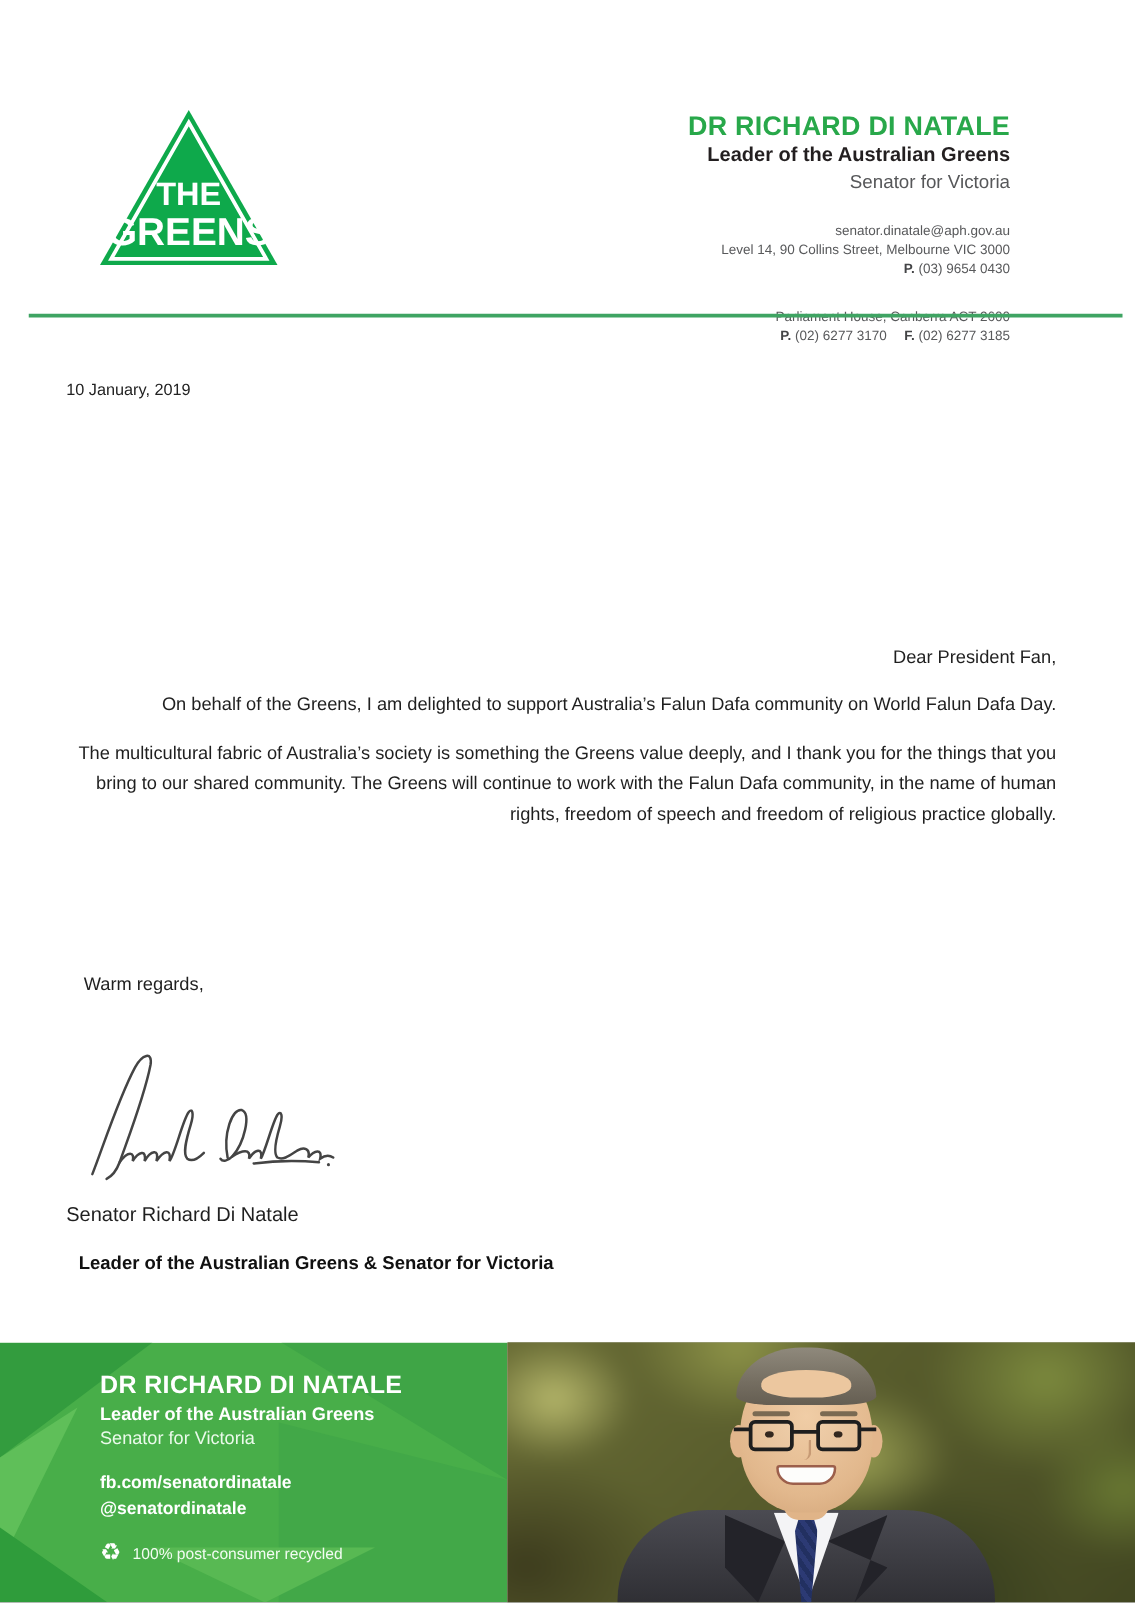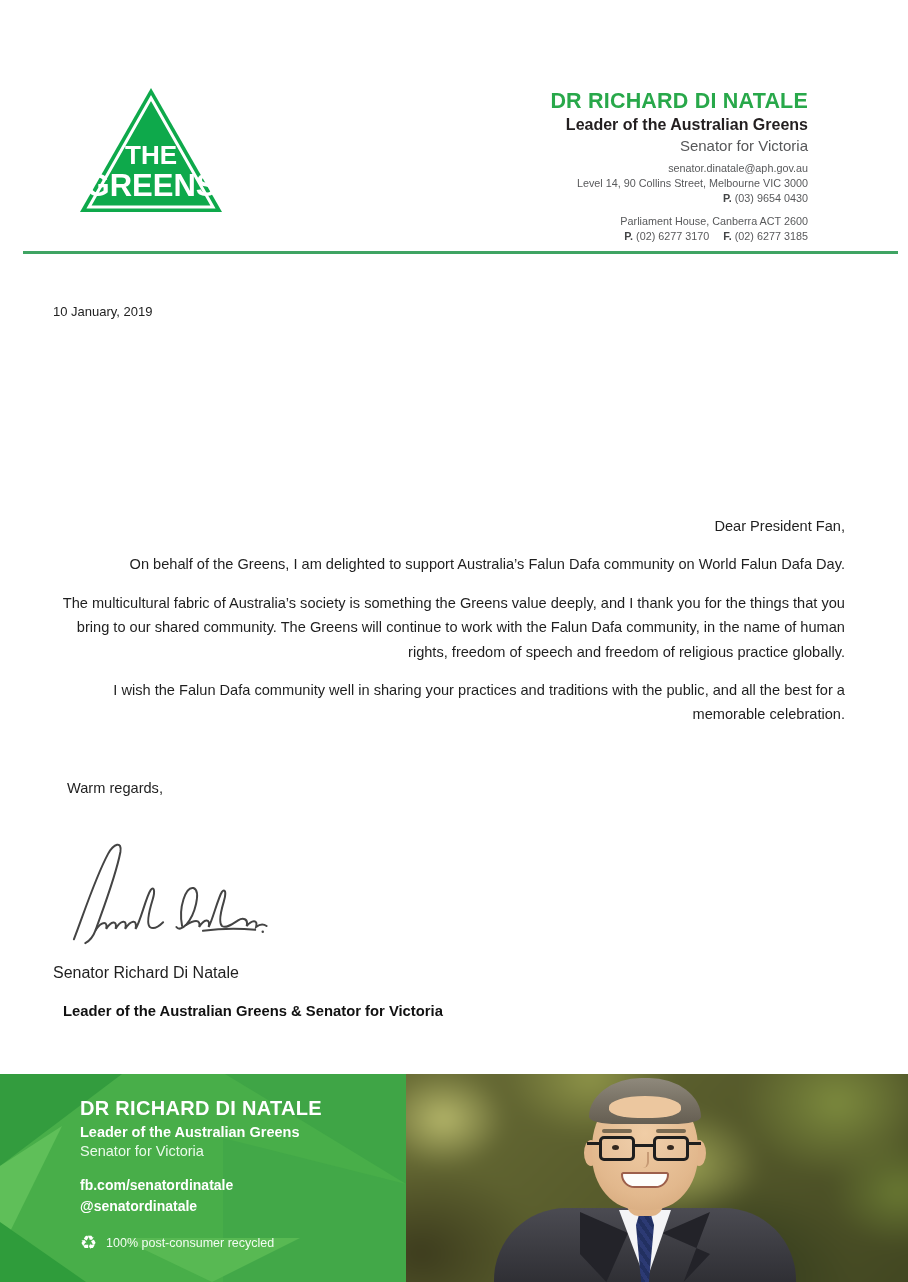--- a/index.html
+++ b/index.html
@@ -9,22 +9,22 @@
     position:relative; width:908px; height:1282px; background:#ffffff;
     margin:0 auto; overflow:hidden;
   }
 
   
   .logo { position:absolute; left:78px; top:86px; width:146px; height:128px; }
   .head-right { position:absolute; top:88px; right:100px; text-align:right; }
   .head-name { font-size:21.5px; font-weight:700; color:#28a84a; letter-spacing:0.2px; line-height:26px; }
   .head-title { font-size:16px; font-weight:700; color:#231f20; line-height:21px; }
   .head-sub { font-size:15px; font-weight:400; color:#565759; line-height:21px; }
-  .contact { margin-top:5px; font-size:10.8px; color:#58595b; line-height:15px; }
-  .contact + .contact { margin-top:8px; }
+  .contact { margin-top:22px; font-size:10.8px; color:#58595b; line-height:15px; }
+  .contact + .contact { margin-top:24px; }
   .contact b { font-weight:700; color:#434446; }
   .flabel { margin-left:14px; }
   .rule { position:absolute; left:23px; top:251px; width:875px; height:3px; background:#3fa463; }
 
   
   .date { position:absolute; left:53px; top:304px; font-size:13px; color:#222; }
   .body-copy { position:absolute; left:53px; top:514px; width:792px; font-size:14.6px; color:#1f1f1f; line-height:24.4px; }
   .body-copy p { margin-bottom:14px;text-align:right; }
   .closing { position:absolute; left:67px; top:780px; font-size:14.6px; color:#1f1f1f; }
   .signature { position:absolute; left:60px; top:833px; width:210px; height:112px; }
@@ -127,21 +127,20 @@
   </div>
 
   <div class="rule"></div>
 
   <div class="date">10 January, 2019</div>
 
   <div class="body-copy">
     <p>Dear President Fan,</p>
     <p>On behalf of the Greens, I am delighted to support Australia’s Falun Dafa community on World Falun Dafa Day.</p>
     <p>The multicultural fabric of Australia’s society is something the Greens value deeply, and I thank you for the things that you bring to our shared community.  The Greens will continue to work with the Falun Dafa community, in the name of human rights, freedom of speech and freedom of religious practice globally.</p>
-    <p>I wish the Falun Dafa community well in sharing your practices and traditions with the public, and all the best for a memorable celebration.</p>
   </div>
 
   <div class="closing">Warm regards,</div>
 
   <svg class="signature" viewBox="0 0 220 118">
     <g fill="none" stroke="#2b2b2b" stroke-width="2.1" stroke-linecap="round" opacity="0.88">
       <path d="M14,112 C22,92 36,48 50,22 C56,11 65,8 63,20 C58,46 44,82 37,102 C34,110 30,114 26,116"></path>
       <path d="M37,102 C44,92 50,93 48,101 C53,93 60,91 58,101 C63,92 71,90 68,101 C74,92 81,90 79,101 C84,94 90,67 95,60 C98,56 100,60 97,70 C93,83 90,95 94,99 C98,102 104,98 108,94"></path>
       <path d="M128,98 C124,78 132,56 140,58 C148,61 142,86 132,97 C128,101 124,102 122,99"></path>
       <path d="M132,97 C140,92 148,90 146,99 C151,91 158,89 156,99 C160,92 166,68 170,62 C173,58 175,62 172,72 C169,82 166,94 170,98 C175,101 182,95 187,92 C192,89 198,90 196,98 C201,92 208,90 206,99 C210,96 214,96 217,98"></path>

